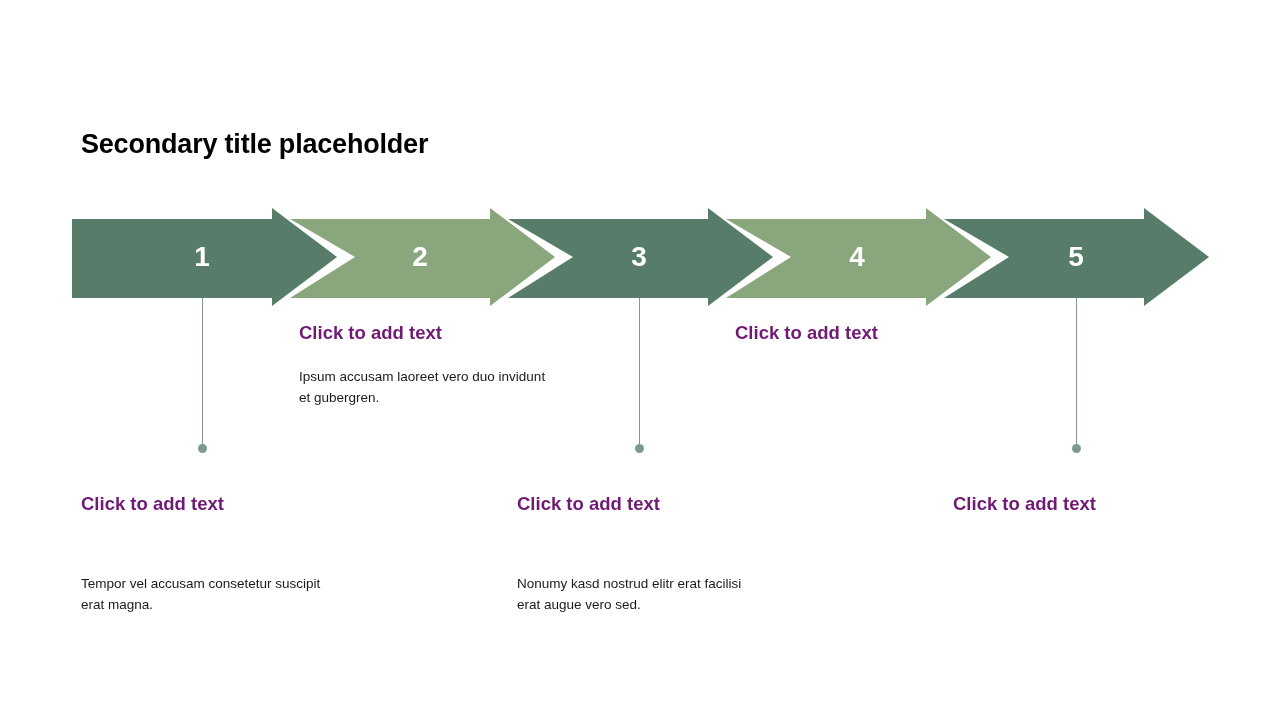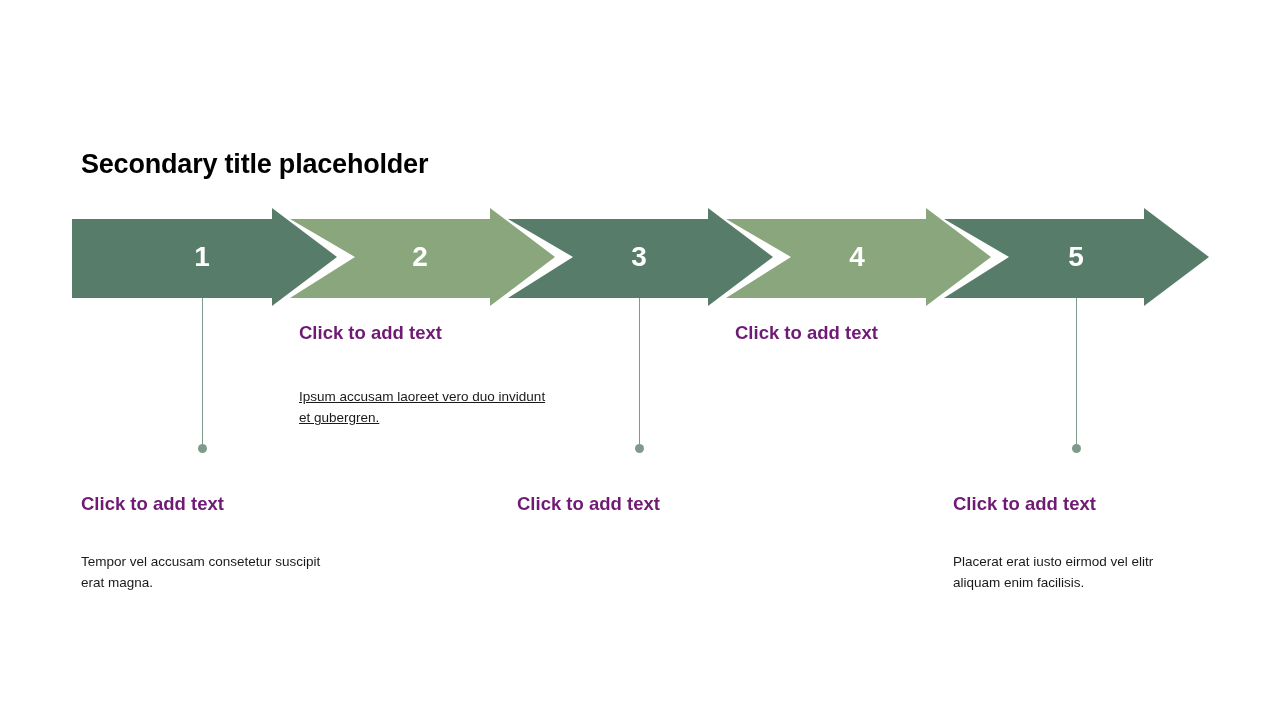--- a/index.html
+++ b/index.html
@@ -24,21 +24,20 @@
   
   .slide-title {
     position: absolute;
     left: 81px;
     top: 129px;
     font-size: 27px;
     font-weight: bold;
     color: #000000;
     letter-spacing: -0.2px;
     white-space: nowrap;
-    margin-top: 20px;
   }
 
   
   .process-band {
     position: absolute;
     left: 0px;
     top: 205px;
     width: 1280px;
     height: 108px;
   }
@@ -79,22 +78,22 @@
     white-space: nowrap;
     line-height: 1.1;
   }
   .tb-body {
     font-size: 13.5px;
     font-weight: normal;
     color: #1a1a1a;
     line-height: 1.55;
     width: 250px;
   }
-  .row-upper .tb-body { margin-top: 44px; text-decoration: underline; }
-  .row-lower .tb-body { margin-top: 38px; }
+  .row-upper .tb-body { margin-top: 24px; }
+  .row-lower .tb-body { margin-top: 60px; }
 </style>
 </head>
 <body>
 
 <div class="slide">
 
   <div class="slide-title">Secondary title placeholder</div>
 
   <div class="process-band">
     <svg width="1280" height="108" viewBox="0 0 1280 108" xmlns="http://www.w3.org/2000/svg">
@@ -144,20 +143,20 @@
     <div class="tb-heading">Click to add text</div>
   </div>
 
   <div class="text-block row-lower" style="left:81px; top:494px;">
     <div class="tb-heading">Click to add text</div>
     <div class="tb-body">Tempor vel accusam consetetur suscipit erat magna.</div>
   </div>
 
   <div class="text-block row-lower" style="left:517px; top:494px;">
     <div class="tb-heading">Click to add text</div>
+    <div class="tb-body">Nonumy kasd nostrud elitr erat facilisi erat augue vero sed.</div>
   </div>
 
   <div class="text-block row-lower" style="left:953px; top:494px;">
     <div class="tb-heading">Click to add text</div>
-    <div class="tb-body">Placerat erat iusto eirmod vel elitr aliquam enim facilisis.</div>
   </div>
 
 </div>
 
 </body></html>

